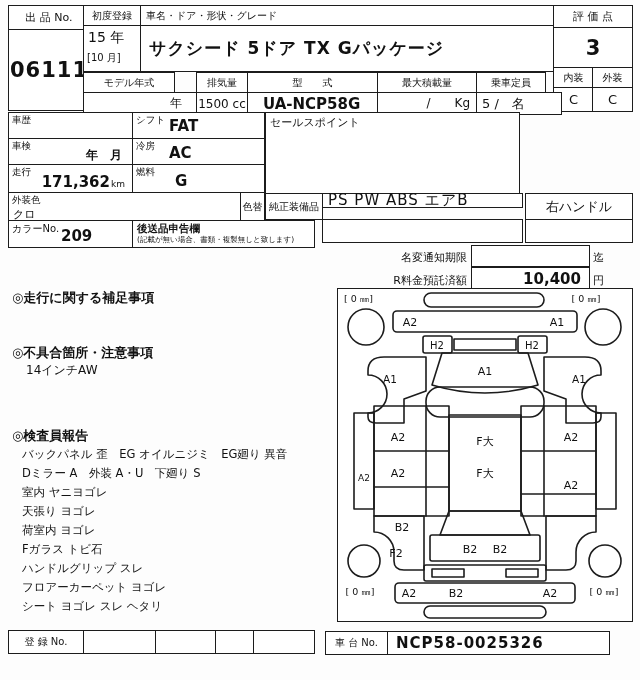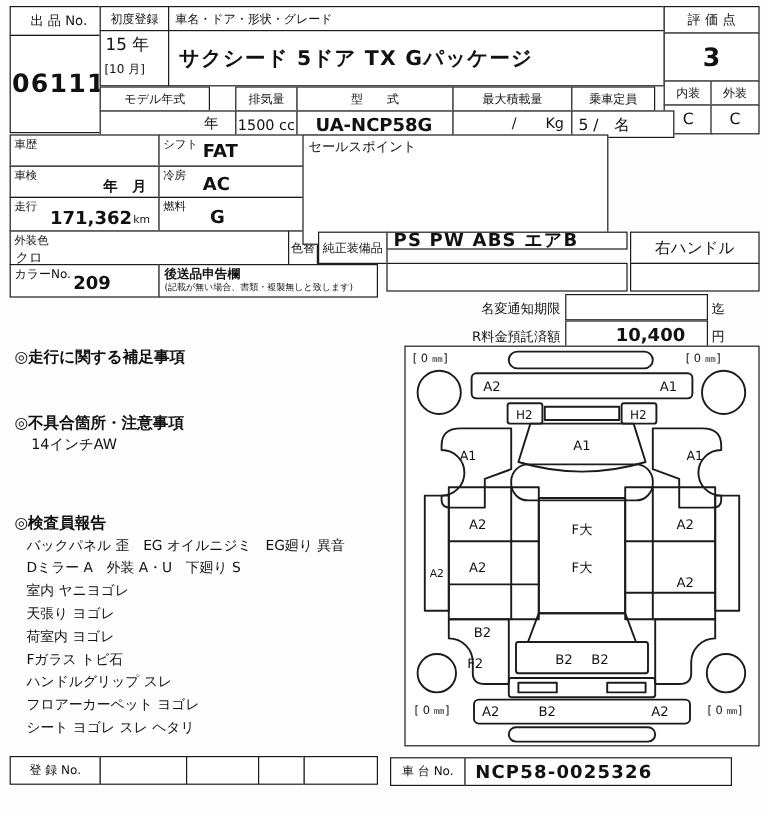--- a/index.html
+++ b/index.html
@@ -85,34 +85,34 @@
 <div class="b c t10" style="left:240px;top:192px;width:25px;height:29px">色替</div>
 <div class="b" style="left:8px;top:220px;width:125px;height:28px">
   <span class="tag" style="font-size:10px">カラーNo.</span>
   <span class="nb t15" style="left:52px;top:6px;font-weight:bold">209</span>
 </div>
 <div class="b" style="left:132px;top:220px;width:183px;height:28px">
   <span class="nb" style="left:4px;top:1px;font-size:10.5px;font-weight:bold">後送品申告欄</span>
   <span class="nb" style="left:4px;top:14px;font-size:7.5px;white-space:nowrap">(記載が無い場合、書類・複製無しと致します)</span>
 </div>
 
-<div class="b" style="left:252px;top:112px;width:255px;height:92px">
+<div class="b" style="left:265px;top:112px;width:255px;height:92px">
   <span class="nb t11" style="left:4px;top:2px">セールスポイント</span>
 </div>
 <div class="b c t10" style="left:265px;top:193px;width:58px;height:27px">純正装備品</div>
-<div class="b c left t15" style="left:322px;top:193px;width:201px;height:15px;padding-left:5px;font-weight:bold;letter-spacing:1px">PS PW ABS エアB</div>
+<div class="b c left t15" style="left:322px;top:193px;width:201px;height:15px;padding-left:5px;font-weight:normal;letter-spacing:1px">PS PW ABS エアB</div>
 <div class="b c t13" style="left:525px;top:193px;width:108px;height:27px">右ハンドル</div>
 <div class="b" style="left:322px;top:219px;width:201px;height:24px"></div>
 <div class="b" style="left:525px;top:219px;width:108px;height:24px"></div>
 
 <div class="nb right c t11" style="left:352px;top:248px;width:115px;height:18px">名変通知期限</div>
 <div class="b" style="left:471px;top:245px;width:119px;height:22px"></div>
 <div class="nb t11" style="left:593px;top:250px">迄</div>
 <div class="nb right c t11" style="left:352px;top:271px;width:115px;height:18px">R料金預託済額</div>
-<div class="b c right t15" style="left:471px;top:267px;width:119px;height:24px;padding-right:18px;font-weight:bold">10,400</div>
+<div class="b c right t15" style="left:471px;top:267px;width:119px;height:24px;padding-right:8px;font-weight:bold">10,400</div>
 <div class="nb t11" style="left:593px;top:273px">円</div>
 
 <div class="nb t13" style="left:12px;top:289px;font-weight:bold">◎走行に関する補足事項</div>
 <div class="nb t13" style="left:12px;top:344px;font-weight:bold">◎不具合箇所・注意事項</div>
 <div class="nb t12" style="left:26px;top:362px">14インチAW</div>
 
 <div class="nb t13" style="left:12px;top:427px;font-weight:bold">◎検査員報告</div>
 <div class="nb" style="left:22px;top:445px;width:305px">
   <div class="insp-line">バックパネル 歪　EG オイルニジミ　EG廻り 異音</div>
   <div class="insp-line">Dミラー A　外装 A・U　下廻り S</div>

